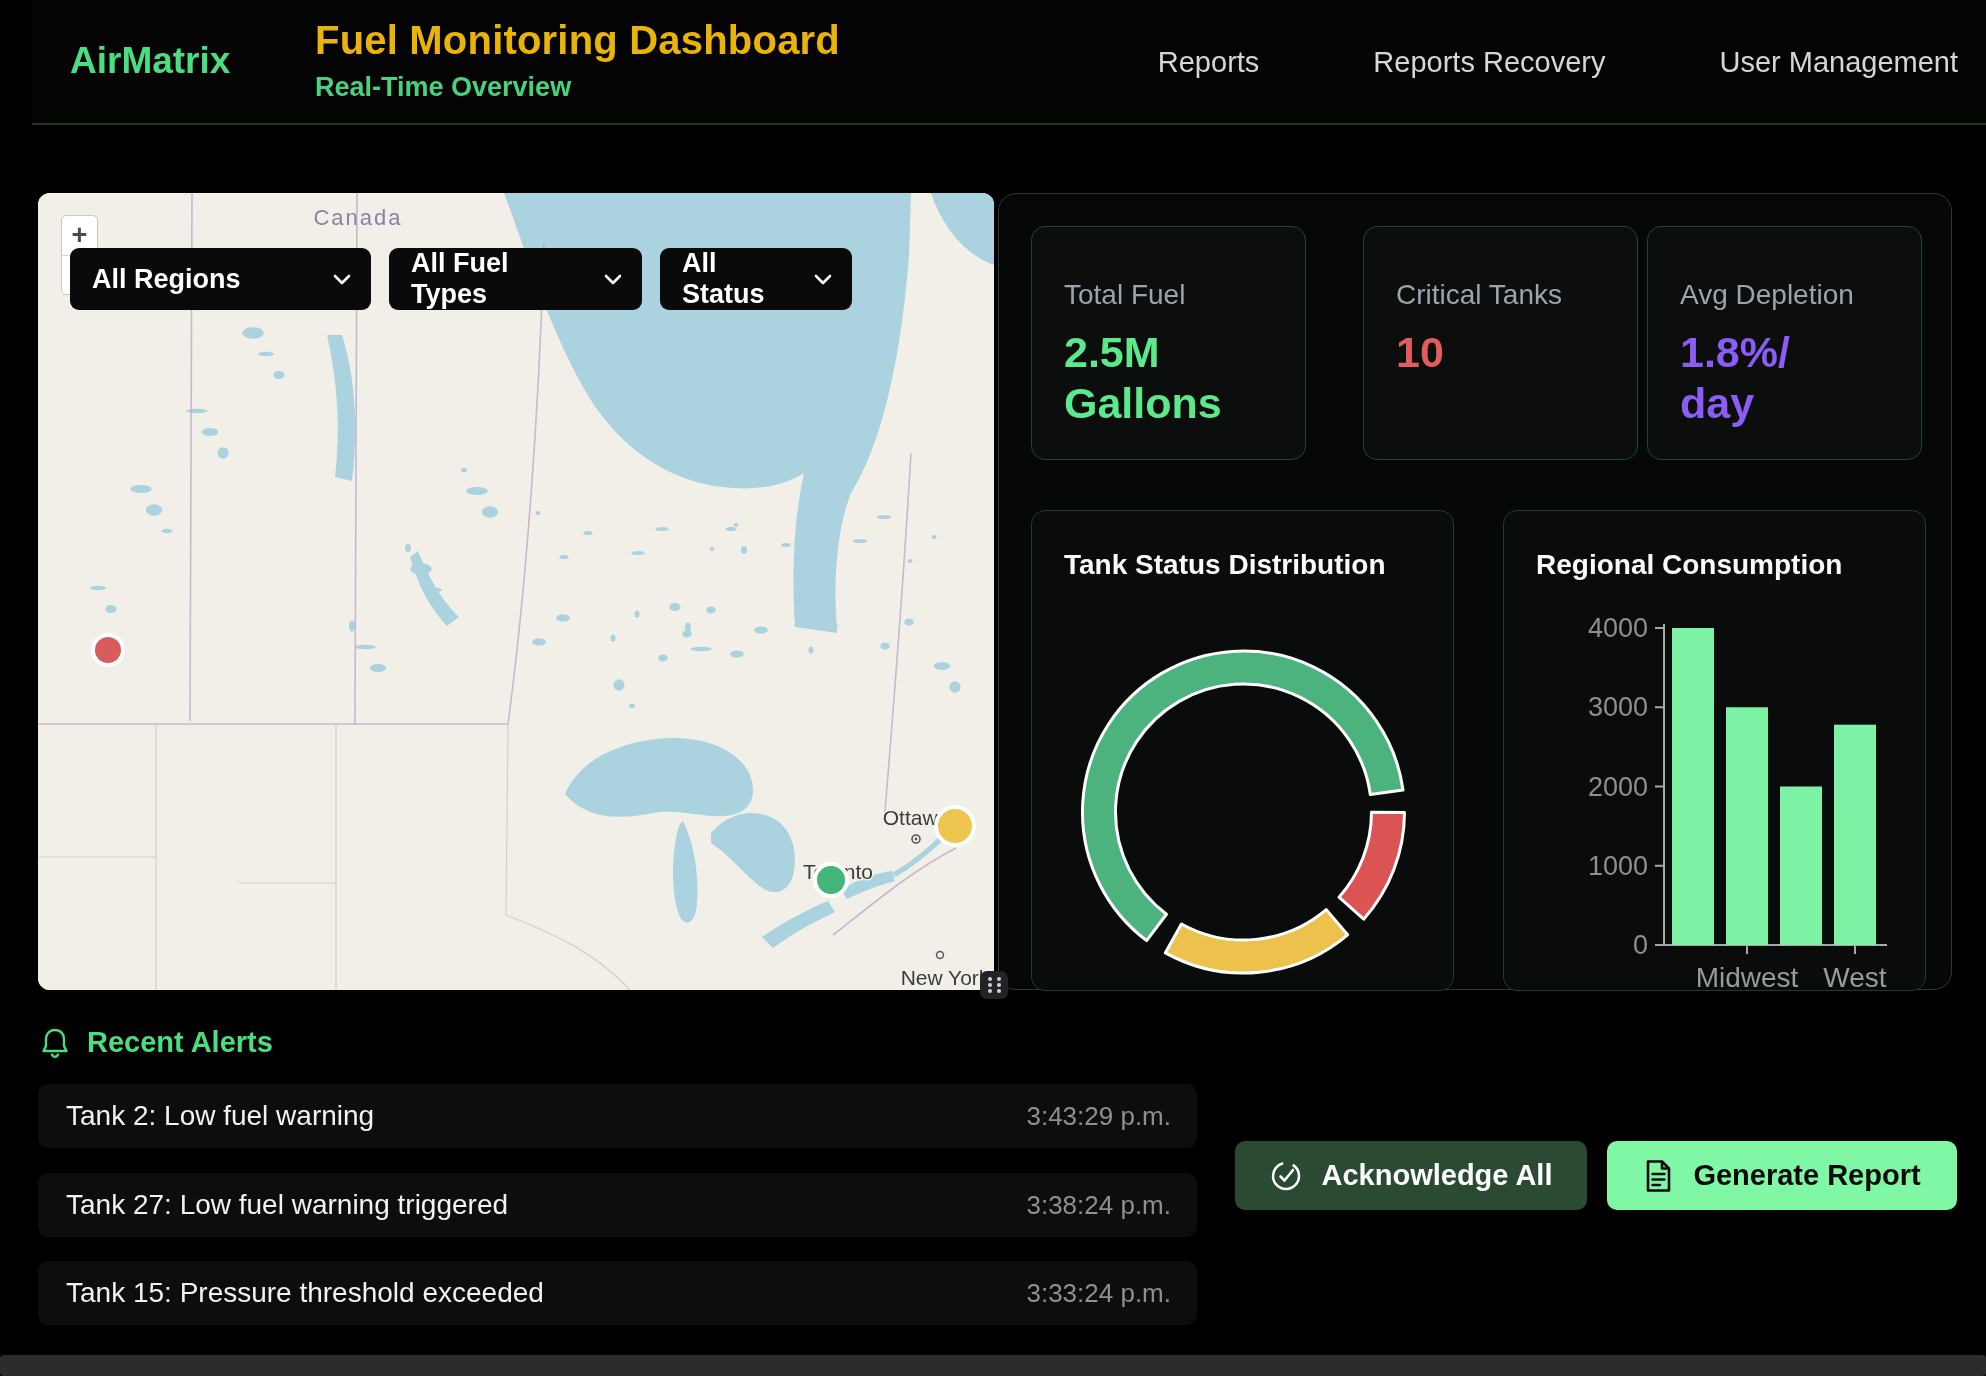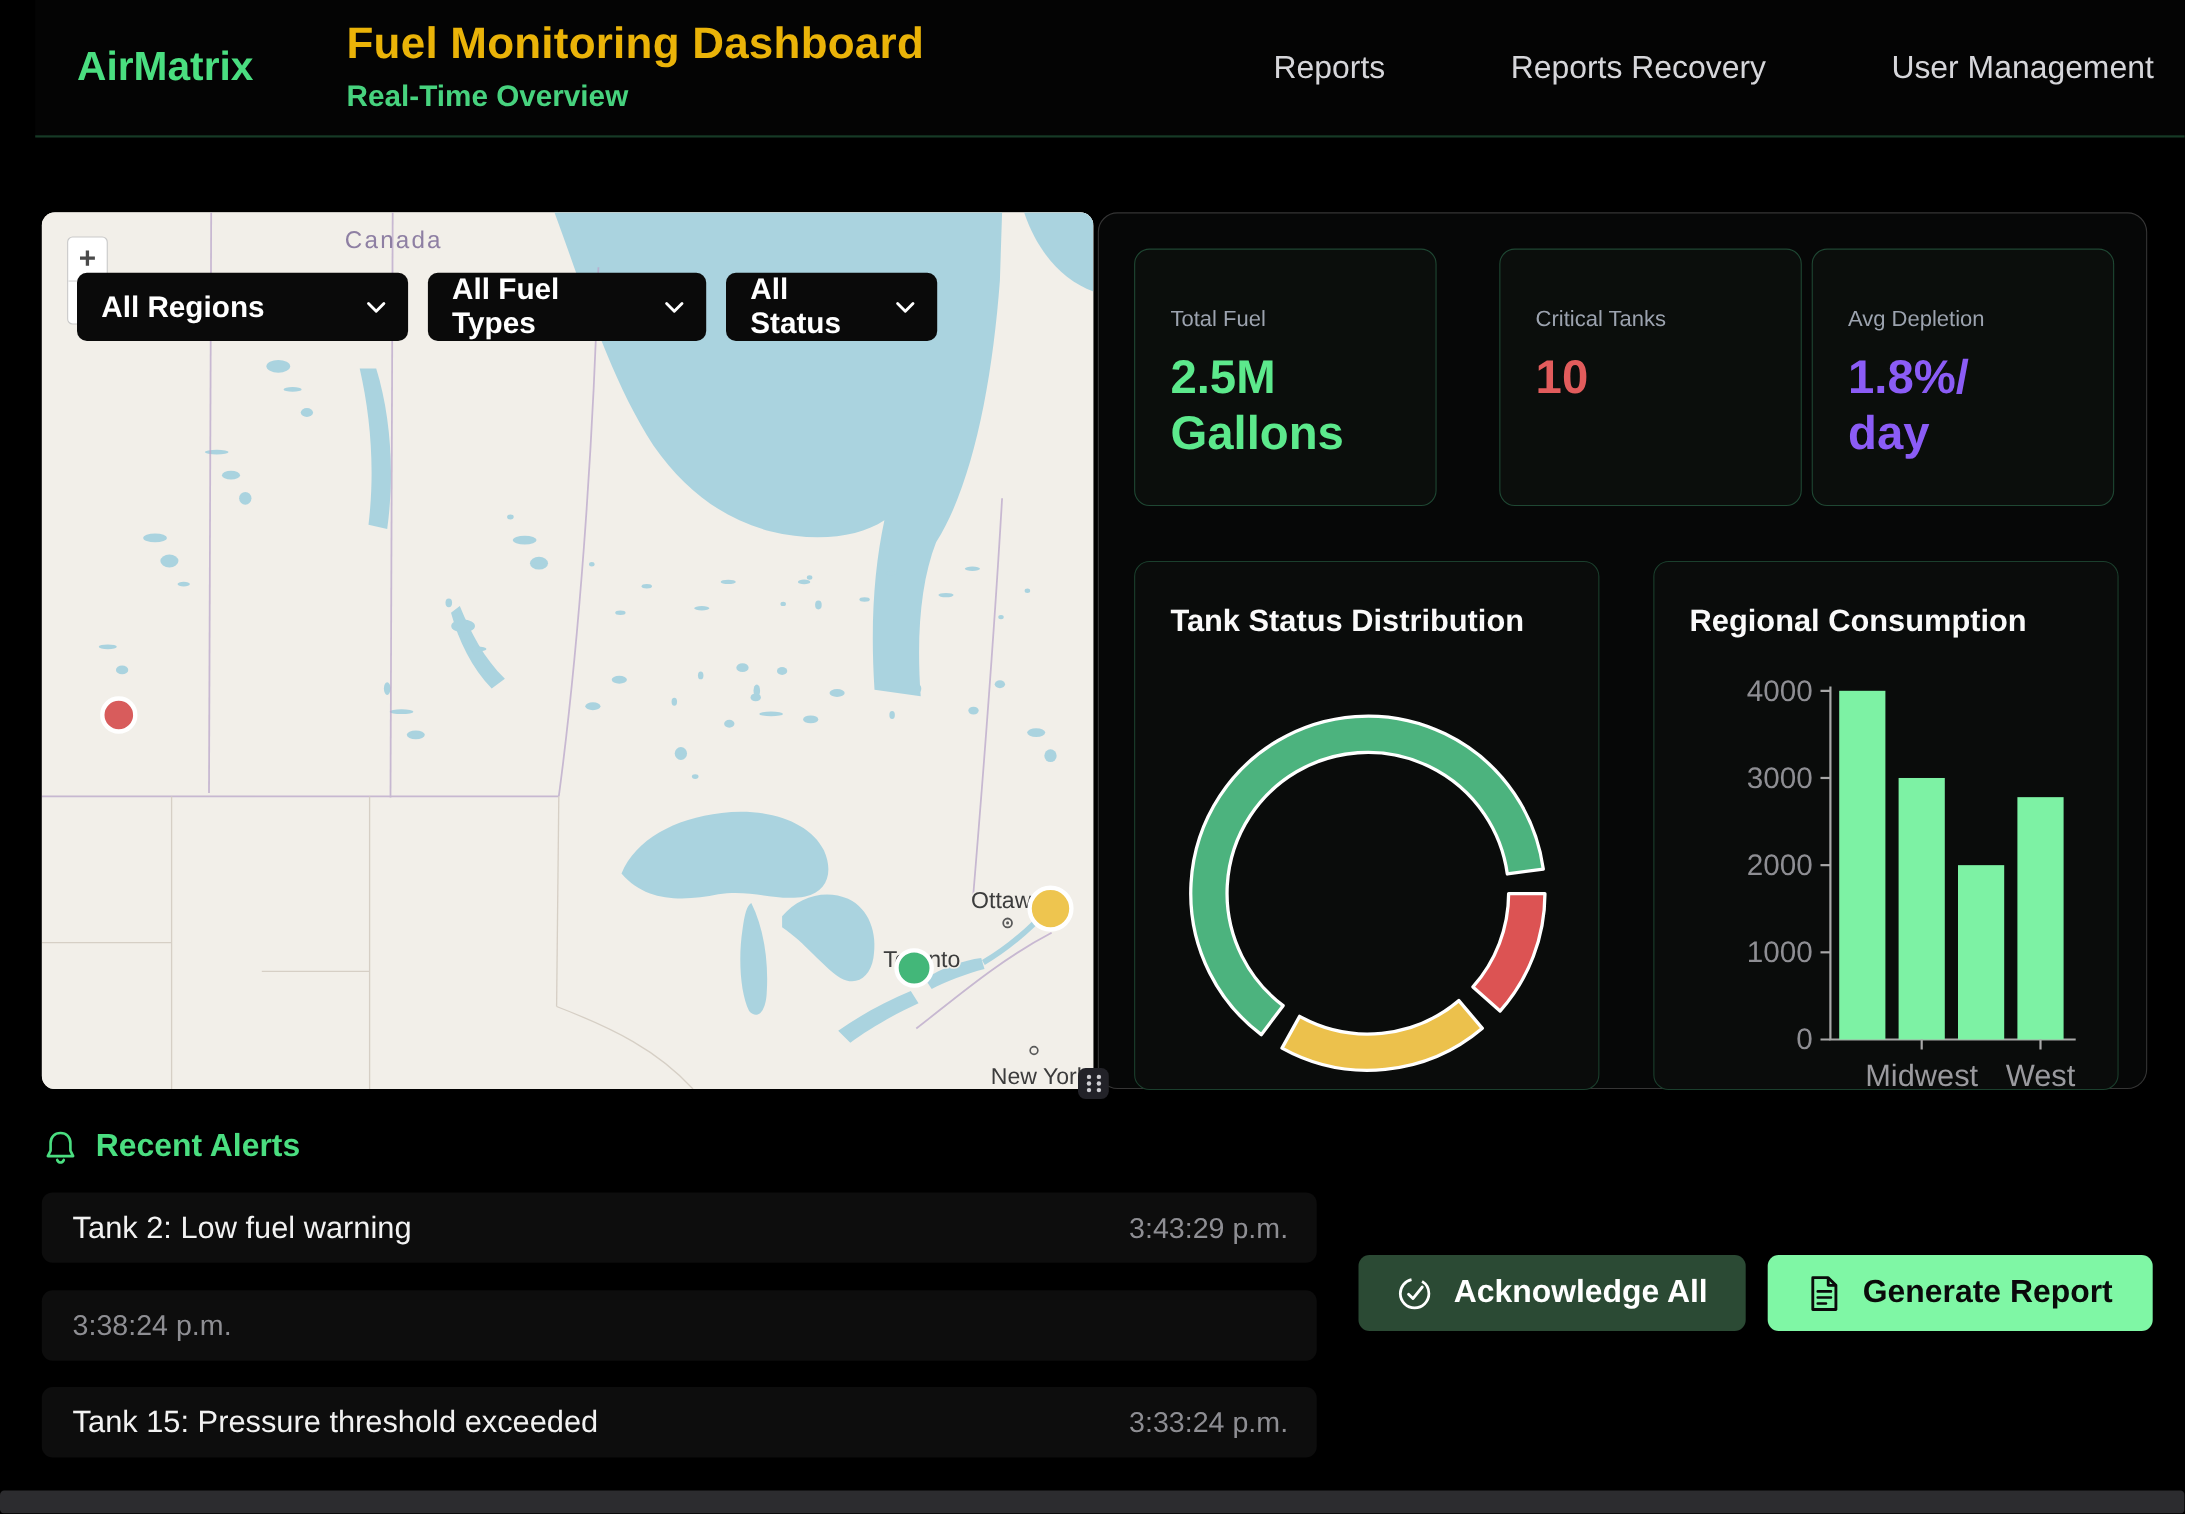--- a/index.html
+++ b/index.html
@@ -40,21 +40,21 @@
           border-radius:7px; z-index:7; display:grid; grid-template-columns:repeat(2,1fr);
           grid-template-rows:repeat(3,1fr); place-items:center; padding:5px; cursor:nwse-resize; }
   .grip i { width:4px; height:4px; border-radius:50%; background:#cfcfd4; }
 
   
   .right-panel { position:absolute; left:998px; top:193px; width:954px; height:797px;
                  background:#060707; border:1px solid #353535; border-radius:18px; }
   .kpi-card { position:absolute; top:32px; width:275px; height:234px; background:#0b0e0c;
               border:1px solid #1f4733; border-radius:14px; padding:52px 32px 0 32px; }
   .kpi-1 { left:32px; } .kpi-2 { left:340px;margin-left:24px; } .kpi-3 { left:648px; }
-  .kpi-label { font-size:20px; color:#9ca3af; }
+  .kpi-label { font-size:28px; color:#9ca3af; }
   .kpi-value { margin-top:16px; font-size:43px; font-weight:bold; line-height:1.18; max-width:205px; }
   .kpi-3 .kpi-value { max-width:135px; word-break:break-all; }
 
   .chart-card { position:absolute; top:316px; width:423px; height:481px; background:#0a0c0b;
                 border:1px solid #1b3f2d; border-radius:14px; }
   .donut-card { left:32px; } .bar-card { left:504px; }
   .chart-title { position:absolute; left:32px; top:38px; font-size:28px; font-weight:bold; color:#fafafa; }
   .chart-card svg { position:absolute; left:0; top:0; }
 
   
@@ -296,20 +296,21 @@
     <path d="M 11 27.5 C 11.6 29 12.7 29.8 14 29.8 C 15.3 29.8 16.4 29 17 27.5" fill="none" stroke="#4ade80" stroke-width="2.4" stroke-linecap="round"></path>
   </svg>
   <div class="alerts-title">Recent Alerts</div>
 </div>
 
 <div class="alert-row" style="top:1084px">
   <span class="alert-msg">Tank 2: Low fuel warning</span>
   <span class="alert-time">3:43:29 p.m.</span>
 </div>
 <div class="alert-row" style="top:1173px">
+  <span class="alert-msg">Tank 27: Low fuel warning triggered</span>
   <span class="alert-time">3:38:24 p.m.</span>
 </div>
 <div class="alert-row" style="top:1261px">
   <span class="alert-msg">Tank 15: Pressure threshold exceeded</span>
   <span class="alert-time">3:33:24 p.m.</span>
 </div>
 
 <button class="btn btn-ack">
   <svg width="32" height="32" viewBox="0 0 32 32">
     <circle cx="16" cy="16" r="13" fill="none" stroke="#fff" stroke-width="2.5" stroke-dasharray="72 10" stroke-dashoffset="14"></circle>

